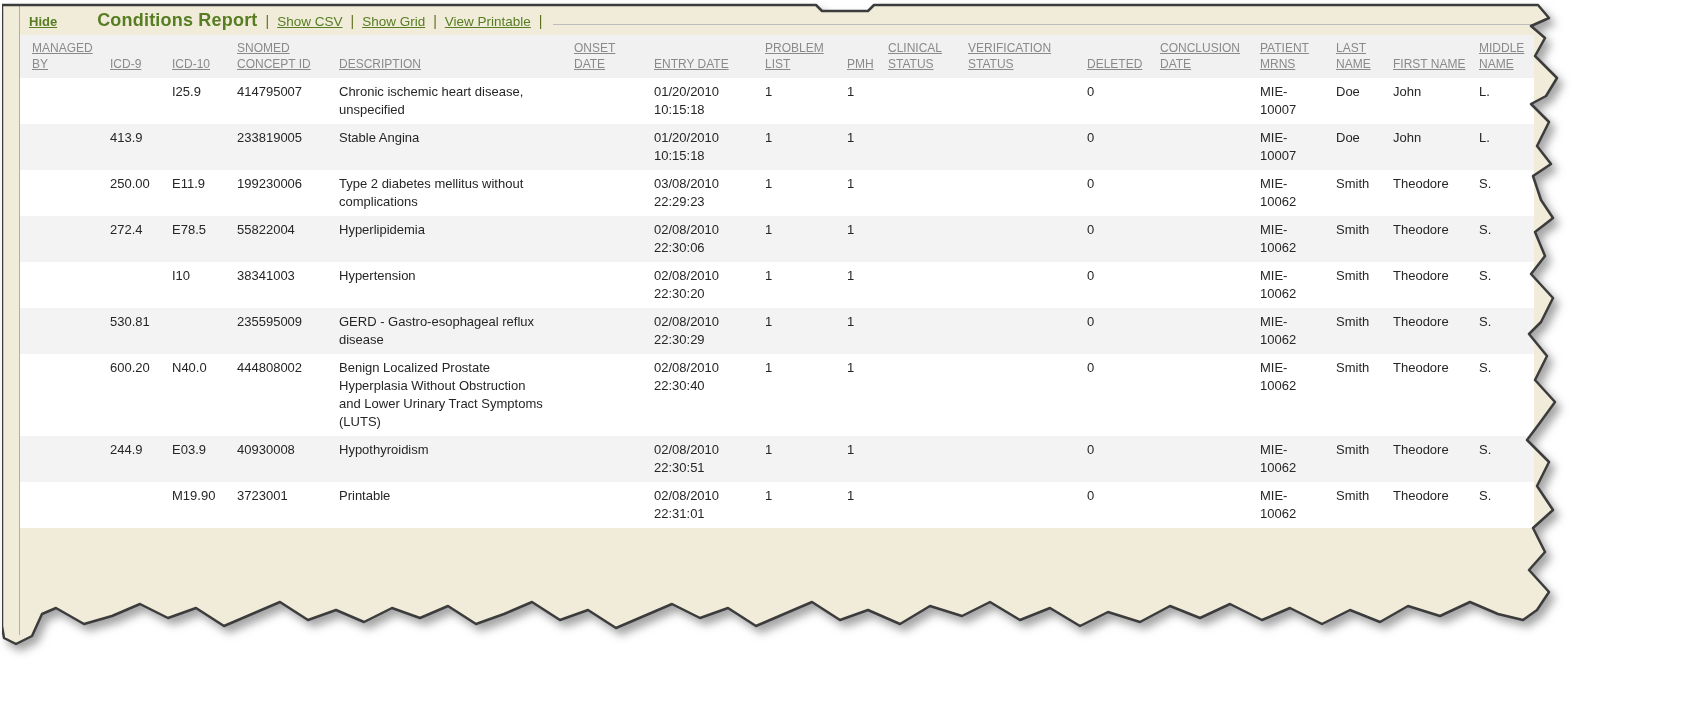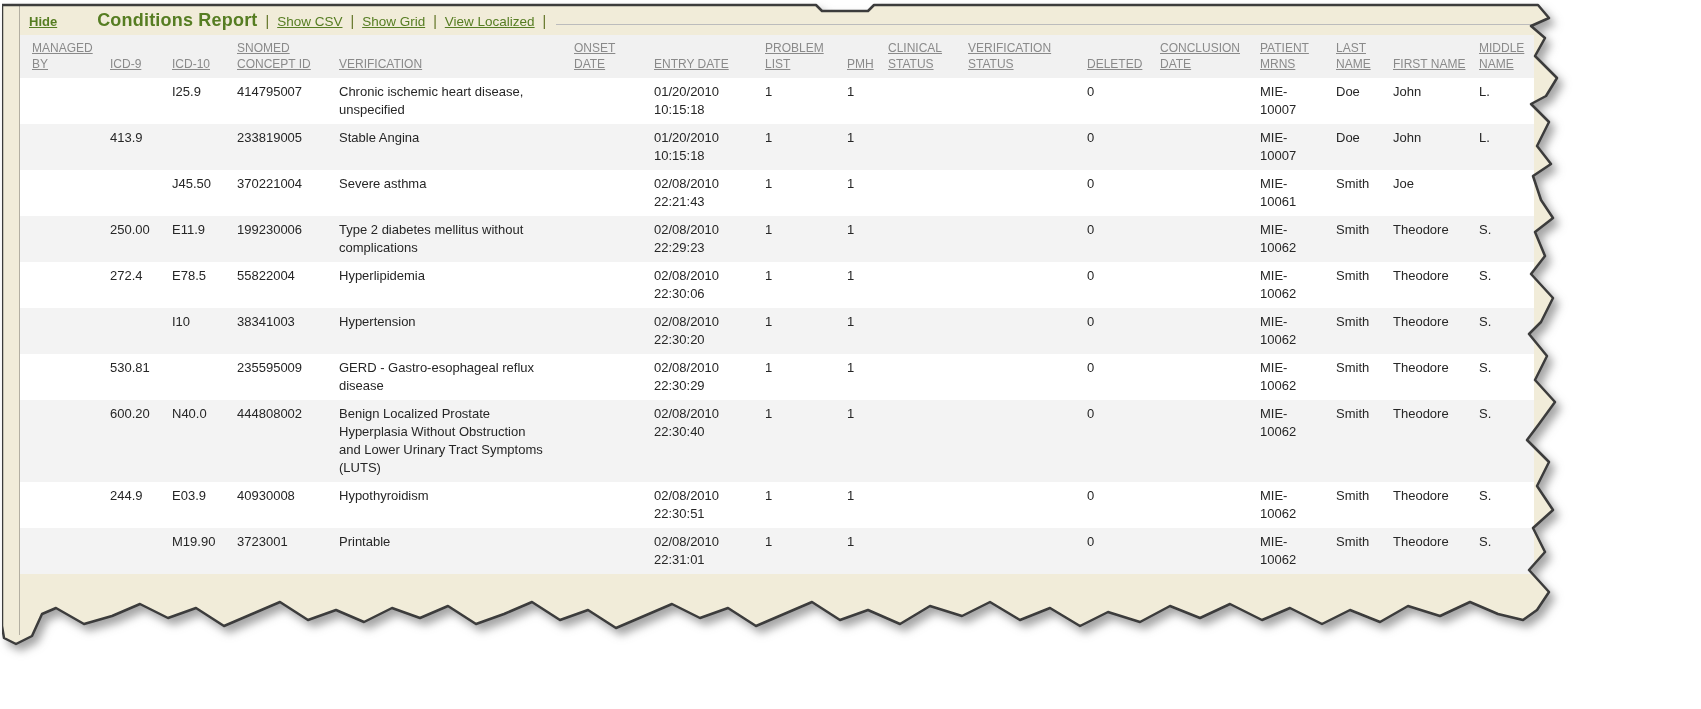--- a/index.html
+++ b/index.html
@@ -65,21 +65,21 @@
       <div class="left-rule"></div>
 
       <div class="titlebar">
         <span class="hide-link">Hide</span>
         <span class="report-title">Conditions Report</span>
         <span class="tb-sep">|</span>
         <span class="tb-link">Show CSV</span>
         <span class="tb-sep">|</span>
         <span class="tb-link">Show Grid</span>
         <span class="tb-sep">|</span>
-        <span class="tb-link">View Localized</span>
+        <span class="tb-link">View Printable</span>
         <span class="tb-sep">|</span>
         <span class="tb-rule"></span>
       </div>
 
       <table class="report">
         <colgroup id="report-cols">
             <col style="width: 90px;">
             <col style="width: 62px;">
             <col style="width: 65px;">
             <col style="width: 102px;">
@@ -96,21 +96,21 @@
             <col style="width: 57px;">
             <col style="width: 86px;">
             <col style="width: 55px;">
           </colgroup>
         <thead>
           <tr id="report-head-row">
               <th class="col-managed_by">MANAGED BY</th>
               <th class="col-icd9">ICD-9</th>
               <th class="col-icd10">ICD-10</th>
               <th class="col-snomed_concept_id">SNOMED CONCEPT ID</th>
-              <th class="col-description">VERIFICATION</th>
+              <th class="col-description">DESCRIPTION</th>
               <th class="col-onset_date">ONSET DATE</th>
               <th class="col-entry_date">ENTRY DATE</th>
               <th class="col-problem_list">PROBLEM LIST</th>
               <th class="col-pmh">PMH</th>
               <th class="col-clinical_status">CLINICAL STATUS</th>
               <th class="col-verification_status">VERIFICATION STATUS</th>
               <th class="col-deleted">DELETED</th>
               <th class="col-conclusion_date">CONCLUSION DATE</th>
               <th class="col-patient_mrns">PATIENT MRNS</th>
               <th class="col-last_name">LAST NAME</th>
@@ -152,45 +152,26 @@
               <td class="col-verification_status"></td>
               <td class="col-deleted">0</td>
               <td class="col-conclusion_date"></td>
               <td class="col-patient_mrns">MIE-10007</td>
               <td class="col-last_name">Doe</td>
               <td class="col-first_name">John</td>
               <td class="col-middle_name">L.</td>
             </tr>
             <tr>
               <td class="col-managed_by"></td>
-              <td class="col-icd9"></td>
-              <td class="col-icd10">J45.50</td>
-              <td class="col-snomed_concept_id">370221004</td>
-              <td class="col-description">Severe asthma</td>
-              <td class="col-onset_date"></td>
-              <td class="col-entry_date">02/08/2010 22:21:43</td>
-              <td class="col-problem_list">1</td>
-              <td class="col-pmh">1</td>
-              <td class="col-clinical_status"></td>
-              <td class="col-verification_status"></td>
-              <td class="col-deleted">0</td>
-              <td class="col-conclusion_date"></td>
-              <td class="col-patient_mrns">MIE-10061</td>
-              <td class="col-last_name">Smith</td>
-              <td class="col-first_name">Joe</td>
-              <td class="col-middle_name"></td>
-            </tr>
-            <tr>
-              <td class="col-managed_by"></td>
               <td class="col-icd9">250.00</td>
               <td class="col-icd10">E11.9</td>
               <td class="col-snomed_concept_id">199230006</td>
               <td class="col-description">Type 2 diabetes mellitus without complications</td>
               <td class="col-onset_date"></td>
-              <td class="col-entry_date">02/08/2010 22:29:23</td>
+              <td class="col-entry_date">03/08/2010 22:29:23</td>
               <td class="col-problem_list">1</td>
               <td class="col-pmh">1</td>
               <td class="col-clinical_status"></td>
               <td class="col-verification_status"></td>
               <td class="col-deleted">0</td>
               <td class="col-conclusion_date"></td>
               <td class="col-patient_mrns">MIE-10062</td>
               <td class="col-last_name">Smith</td>
               <td class="col-first_name">Theodore</td>
               <td class="col-middle_name">S.</td>

